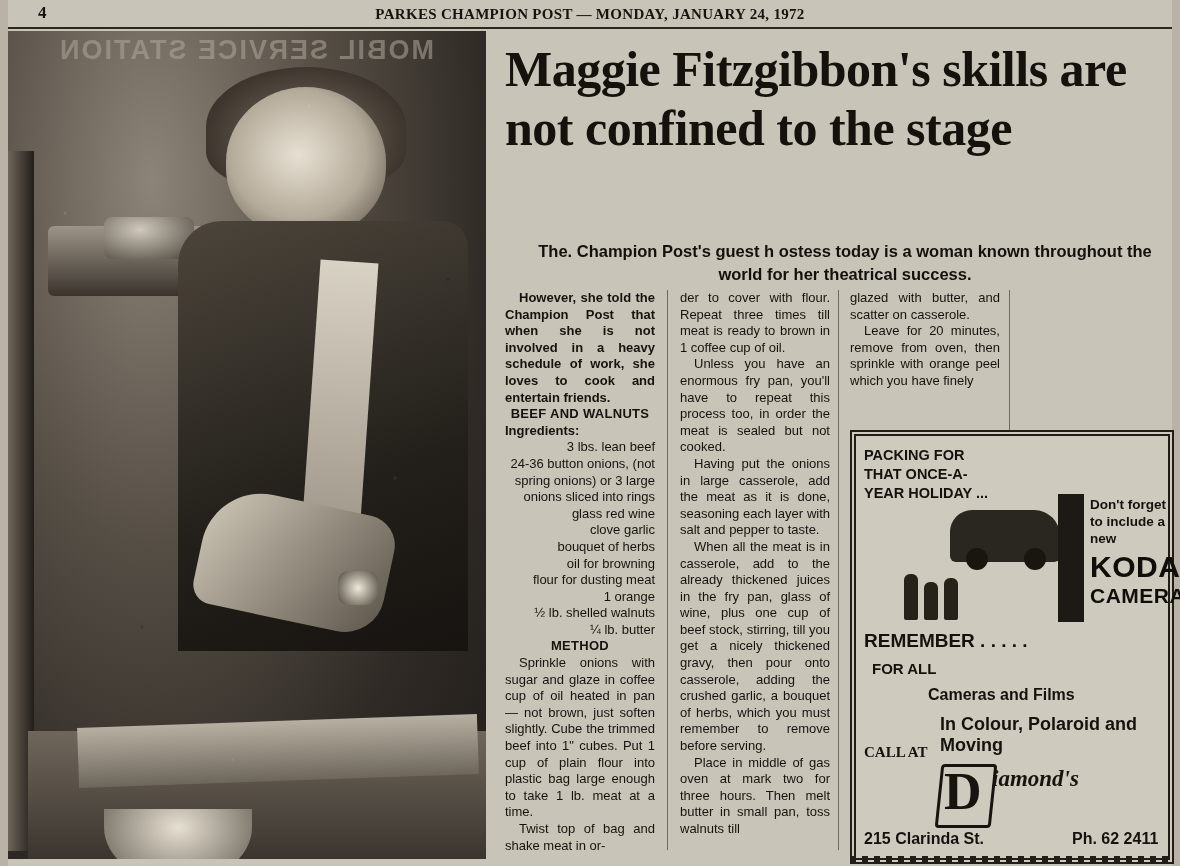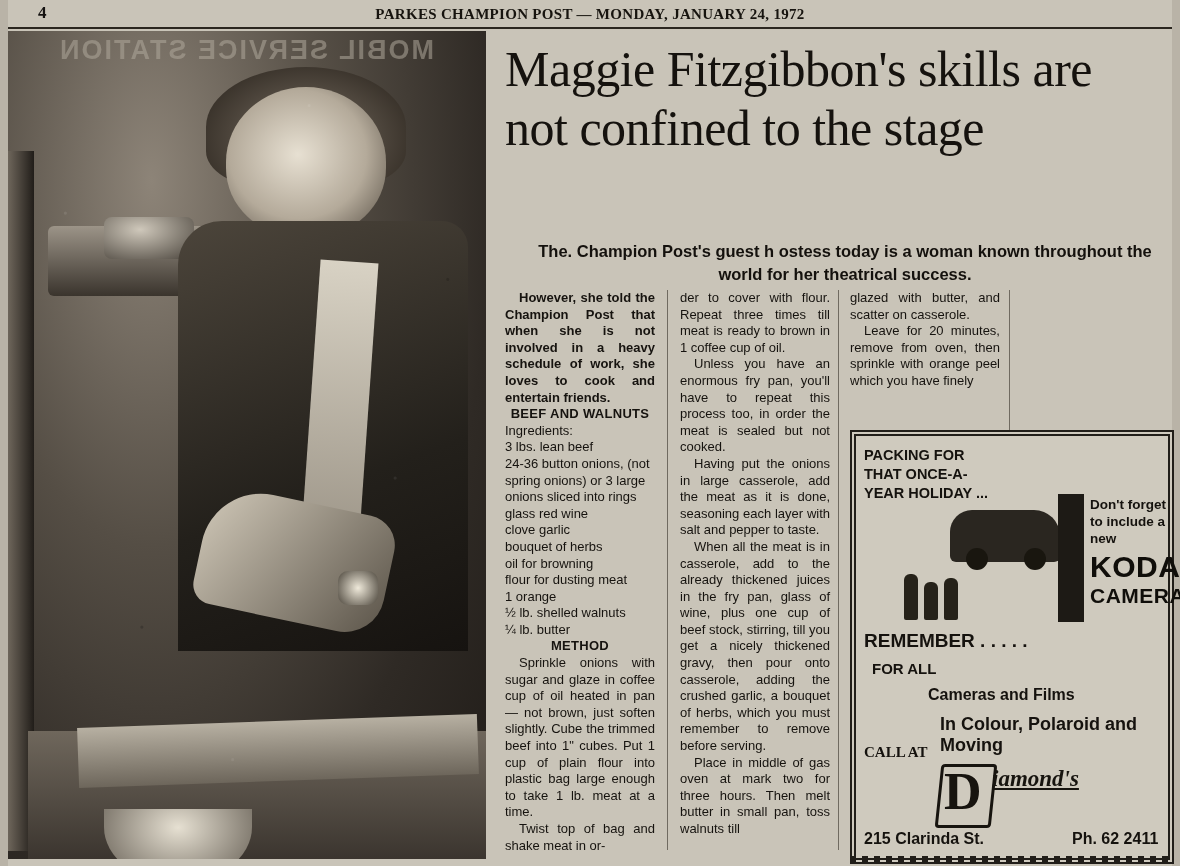--- a/index.html
+++ b/index.html
@@ -117,21 +117,21 @@
       radial-gradient(circle at 81% 54%, rgba(255,255,255,.08) 0 1px, transparent 2px),
       radial-gradient(circle at 28% 72%, rgba(0,0,0,.20) 0 1px, transparent 2px),
       radial-gradient(circle at 47% 88%, rgba(255,255,255,.08) 0 1px, transparent 2px),
       radial-gradient(circle at 92% 30%, rgba(0,0,0,.18) 0 1px, transparent 2px);
     opacity:.9;
   }
   
   .headline{
     position:absolute;left:505px;top:40px;width:660px;
     font-family:"Liberation Serif", serif;
-    font-weight:normal;
+    font-weight:bold;
     font-size:50px;
     line-height:59px;
     color:#15120e;
     letter-spacing:-0.5px;
   }
   .standfirst{
     position:absolute;left:520px;top:240px;width:650px;
     font-family:"Liberation Sans", sans-serif;
     font-weight:bold;font-size:16.5px;line-height:23px;color:#14110d;
     text-align:center;
@@ -150,21 +150,21 @@
   .col p{margin:0;}
   .col .ind{text-indent:14px;}
   .c1{left:0;}
   .c2{left:175px;}
   .c3{left:345px;}
   .c4{left:516px;}
   .lead{font-weight:bold;}
   .subhead{
     text-align:center;font-weight:bold;margin:3px 0 1px 0;letter-spacing:.3px;
   }
-  .ingredients-label{font-weight:normal;}
+  .ingredients-label{font-weight:bold;}
   .colrule{
     position:absolute;top:0;width:1px;height:560px;background:#6f6a60;
   }
   
   .ad{
     position:absolute;left:850px;top:430px;width:320px;height:430px;
     background:#cfcabe;
     border:2px solid #211e19;
     box-shadow:inset 0 0 0 2px #cfcabe, inset 0 0 0 4px #211e19;
   }
@@ -239,21 +239,20 @@
     transform:skewX(-6deg);
   }
   .ad-logo .dletter{
     position:absolute;left:6px;top:-2px;
     font-family:"Liberation Serif", serif;font-weight:bold;font-size:52px;color:#17140f;
   }
   .ad-logo .rest{
     position:absolute;left:54px;top:2px;
     font-family:"Liberation Serif", serif;font-weight:bold;font-size:23px;color:#17140f;
     font-style:italic;
-    text-decoration:underline;
   }
   .ad-logo .pharm{
     position:absolute;left:42px;top:28px;
     font-family:"Liberation Sans", sans-serif;font-weight:bold;font-size:25px;letter-spacing:1px;color:#17140f;
   }
   .ad-addr{
     position:absolute;left:6px;top:392px;
     font-family:"Liberation Sans", sans-serif;font-weight:bold;font-size:16px;color:#15120e;
   }
   .ad-ph{
@@ -306,21 +305,21 @@
 
   <div class="cols">
     <div class="colrule" style="left:162px"></div>
     <div class="colrule" style="left:333px"></div>
     <div class="colrule" style="left:504px;height:140px"></div>
 
     <div class="col c1">
       <p class="lead ind">However, she told the Champion Post that when she is not involved in a heavy schedule of work, she loves to cook and entertain friends.</p>
       <p class="subhead">BEEF AND WALNUTS</p>
       <p class="ingredients-label">Ingredients:</p>
-      <p style="white-space:pre-line;text-align:left">3 lbs. lean beef
+      <p style="white-space:pre-line;text-align:right">3 lbs. lean beef
 24-36 button onions, (not spring onions) or 3 large onions sliced into rings
 glass red wine
 clove garlic
 bouquet of herbs
 oil for browning
 flour for dusting meat
 1 orange
 ½ lb. shelled walnuts
 ¼ lb. butter</p>
       <p class="subhead">METHOD</p>

